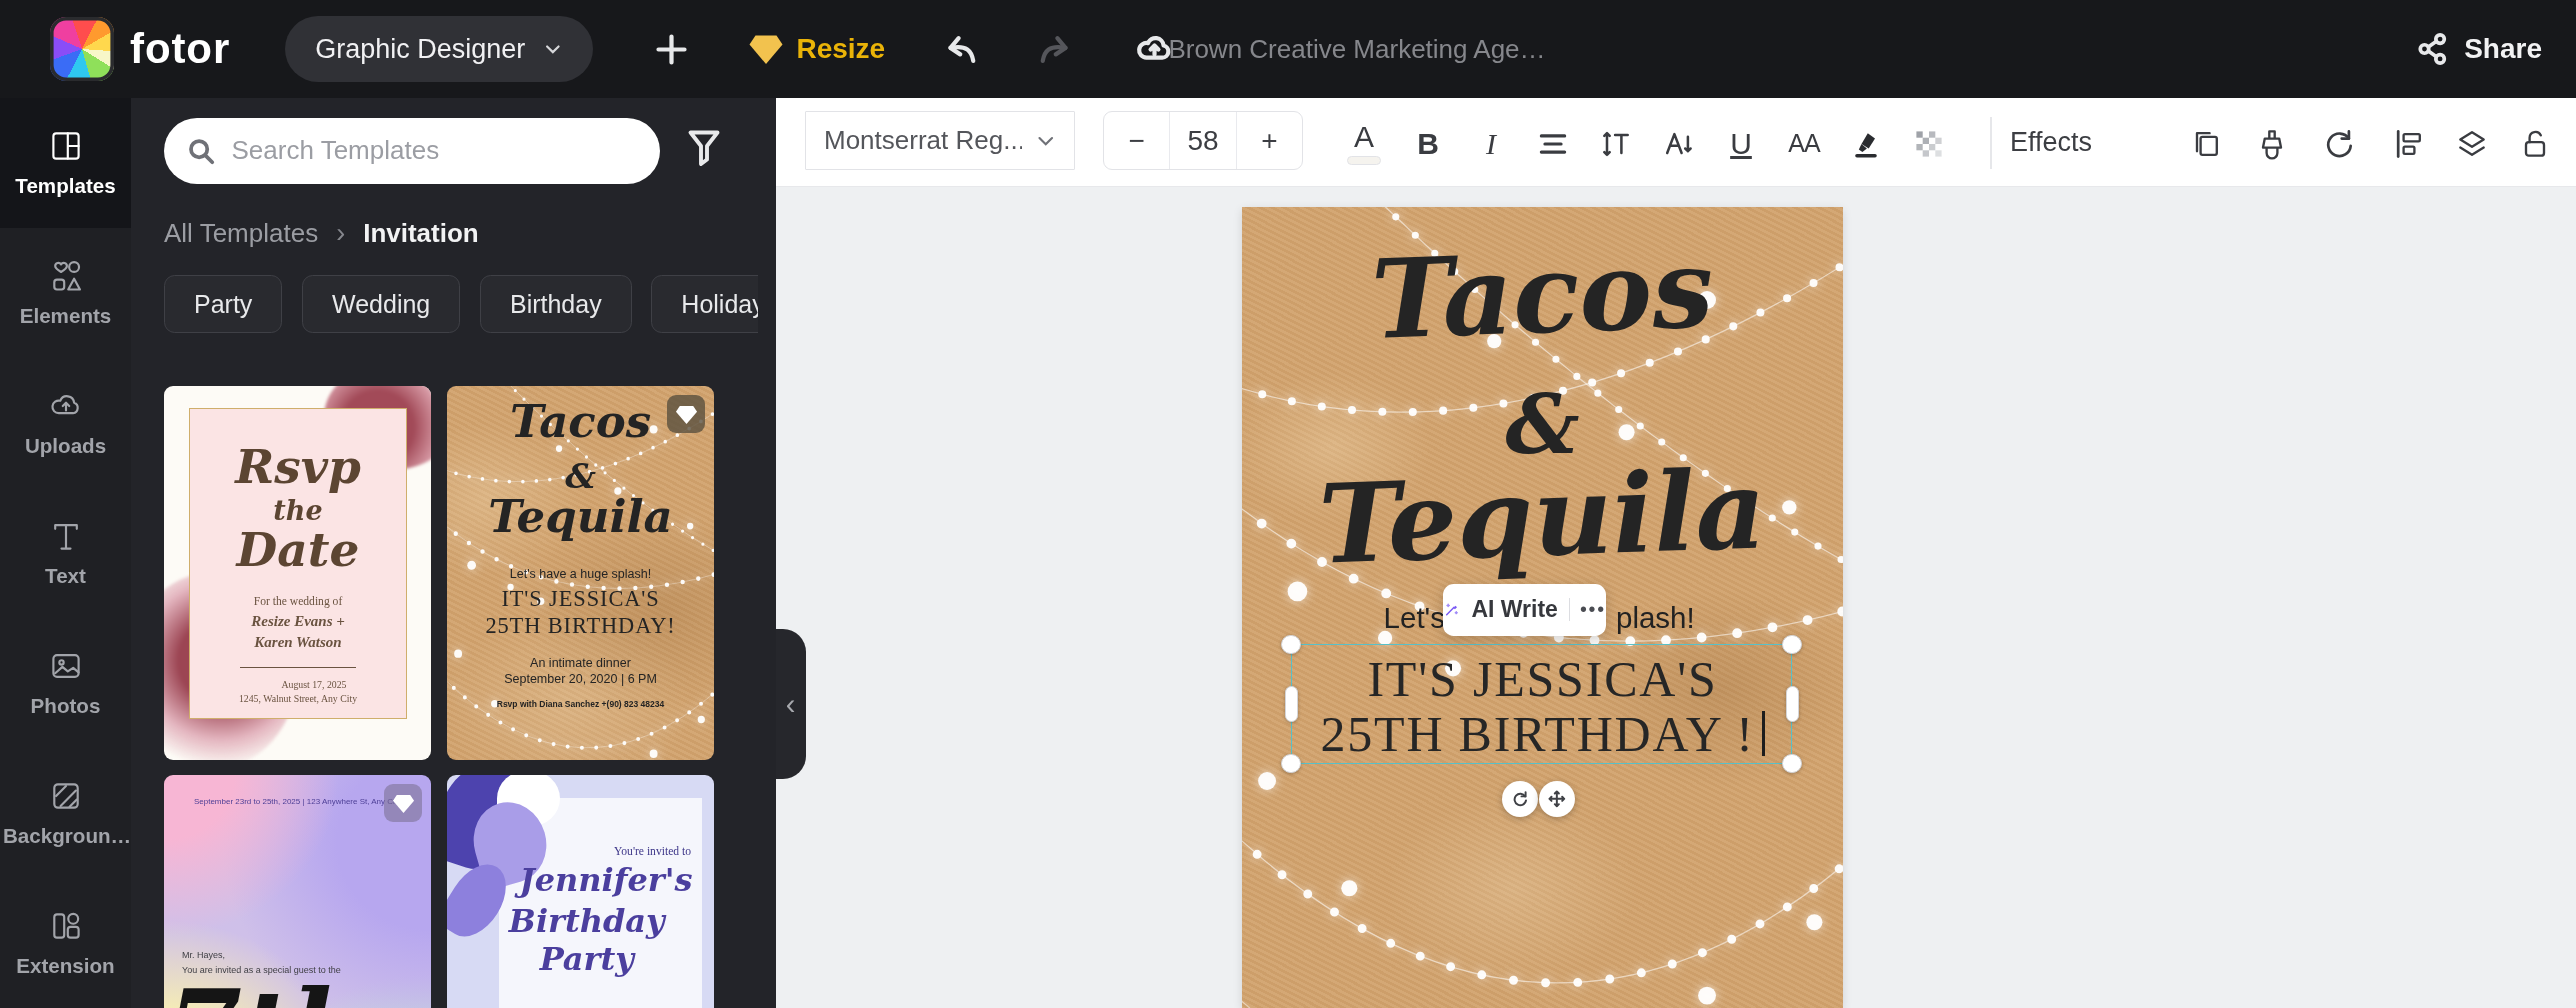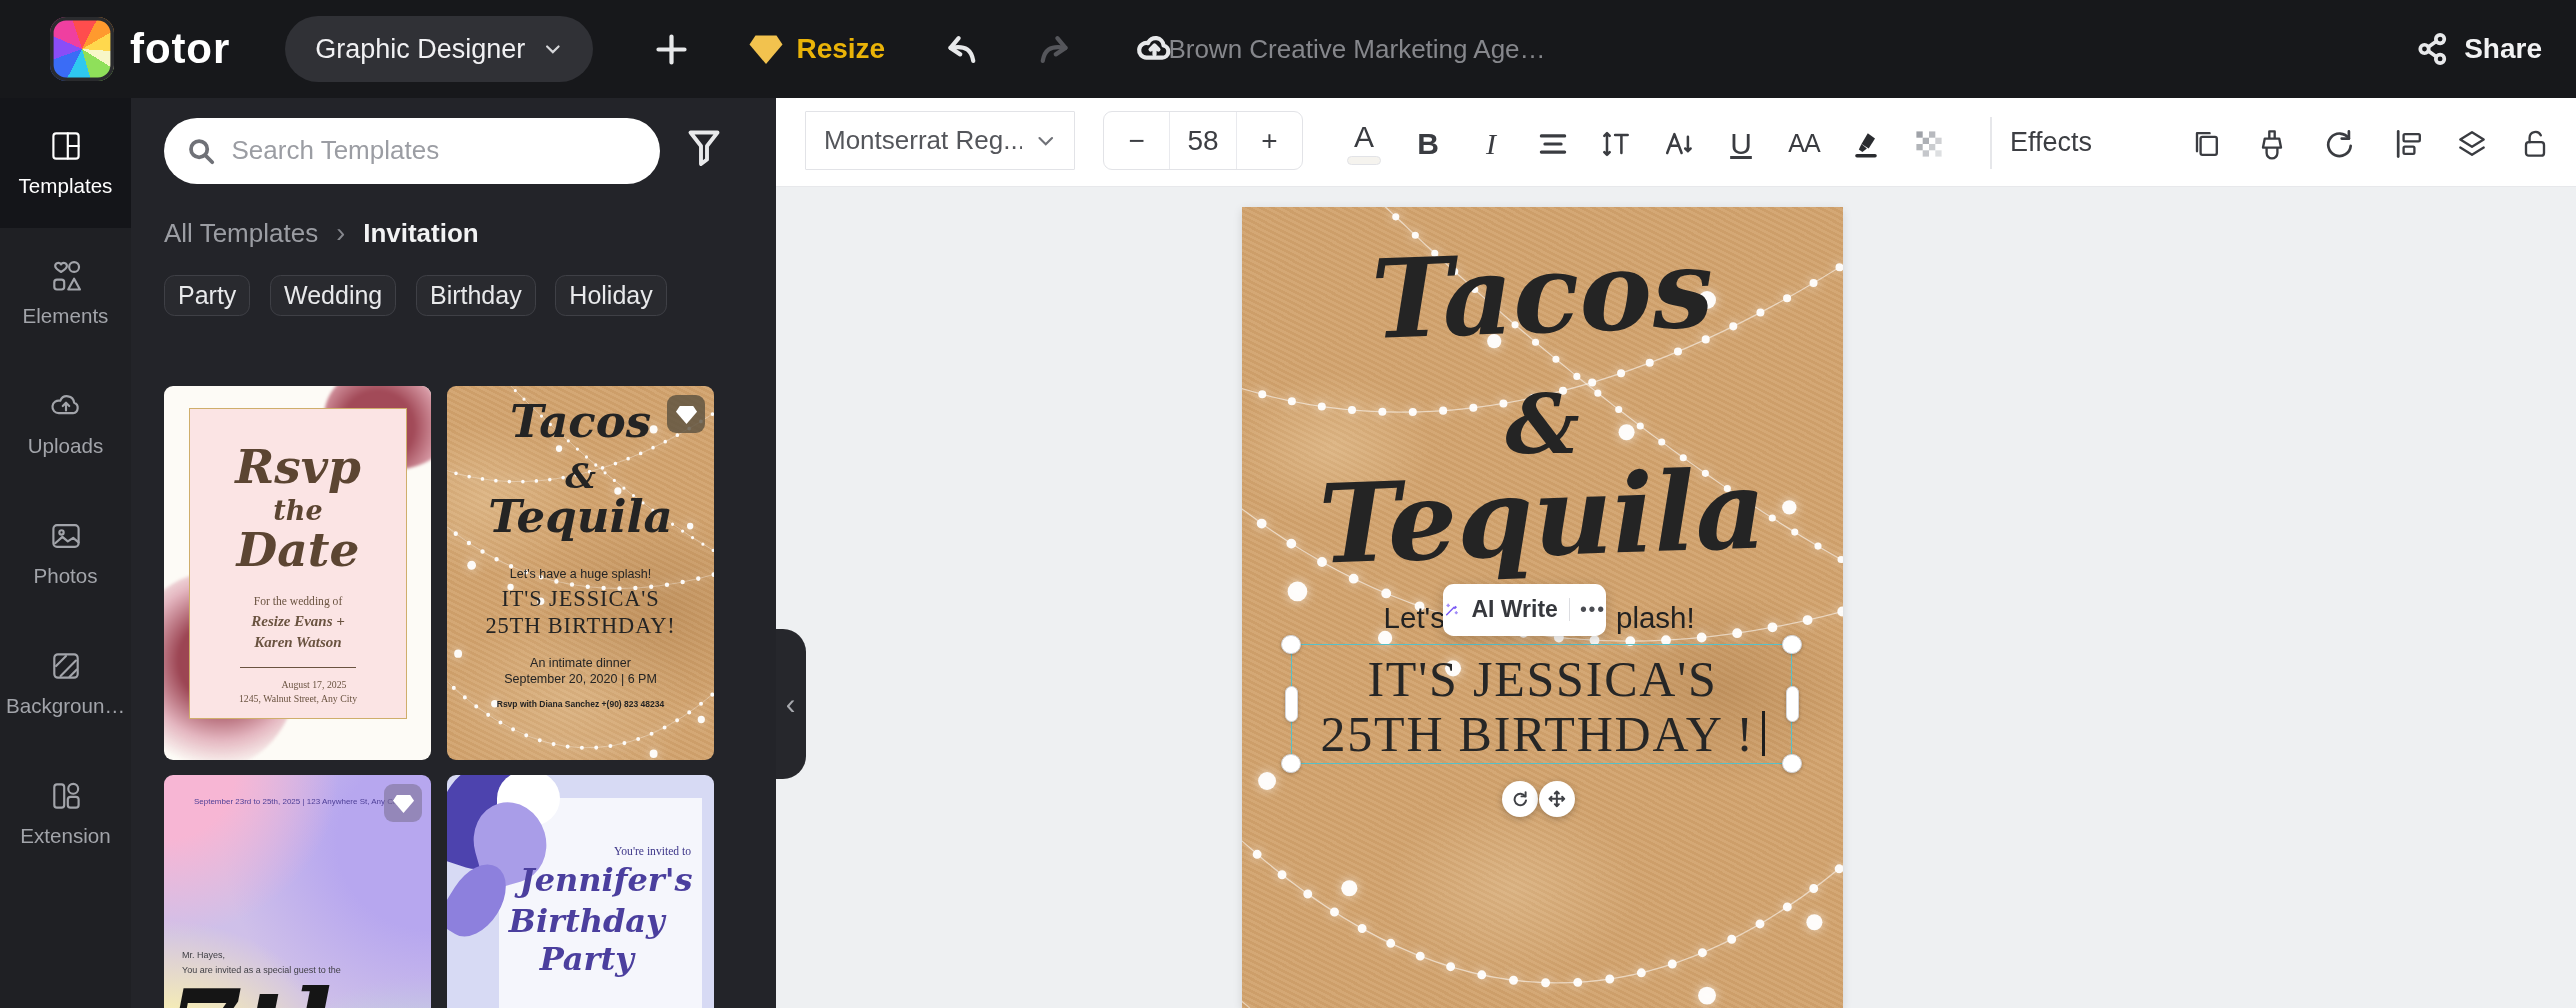--- a/index.html
+++ b/index.html
@@ -22,39 +22,39 @@
   .resize-wrap { margin-left:57px; display:flex; align-items:center; gap:12.5px; cursor:pointer; }
   .resize-label { color:#eab308; font-size:28px; font-weight:600; }
   .gem { width:36px; height:36px; fill:#f2c24e; }
   .undo-btn { margin-left:59px; } .redo-btn { margin-left:50px; } .cloud-btn { margin-left:63px; }
   .doc-title { position:absolute; left:1357px; top:50%; transform:translate(-50%,-50%); color:#86878c; font-size:26px; white-space:nowrap; }
   .share-wrap { position:absolute; right:34px; top:50%; transform:translateY(-50%); display:flex; align-items:center; gap:14.3px; cursor:pointer; }
   .share-label { color:#f2f2f3; font-size:28px; font-weight:600; }
 
   
   .sidebar { left:0; top:98px; width:131px; height:911px; background:#1f2024; z-index:40; }
-  .side-item { width:131px; height:130px; display:flex; flex-direction:column; align-items:center; justify-content:center; gap:10.7px; cursor:pointer; color:#a2a4aa; }
+  .side-item { width:131px; height:130px; display:flex; flex-direction:column; align-items:center; justify-content:center; gap:10.7px; cursor:pointer; color:#a2a4aa;font-weight:bold; }
   .side-item.active { background:#141519; color:#fff; }
   .side-item svg { width:36px; height:36px; stroke:currentColor; fill:none; stroke-width:2.4; stroke-linecap:round; stroke-linejoin:round; }
   .side-label { font-size:20.6px; max-width:125px; white-space:nowrap; }
 
   
   .panel { left:131px; top:98px; width:645px; height:911px; background:#232429; z-index:30; overflow:hidden; }
   .search-box { position:absolute; left:33px; top:19.7px; width:496px; height:66px; background:#fff; border-radius:34px; display:flex; align-items:center; padding:0 21.5px; gap:16px; }
   .search-box svg { width:30px; height:30px; stroke:#6f7177; fill:none; stroke-width:3; stroke-linecap:round; }
   .search-input { border:none; outline:none; flex:1; font-size:26px; color:#3c3e43; font-family:"Liberation Sans",sans-serif; background:transparent; }
   .search-input::placeholder { color:#9b9da3; }
   .filter-btn { position:absolute; left:555px; top:30px; width:39px; height:45px; cursor:pointer; }
   .filter-btn svg { width:36px; height:39px; stroke:#e8e9eb; fill:none; stroke-width:2.6; stroke-linejoin:round; }
   .crumbs { position:absolute; left:33px; top:120px; display:flex; align-items:center; gap:18px; font-size:26px; }
   .crumb-parent { color:#9b9da3; cursor:pointer; }
   .crumb-sep { color:#85878d; font-size:27px; }
   .crumb-current { color:#f2f3f4; font-weight:700; }
   .chip-row { position:absolute; left:33px; top:177px; width:594px; height:61px; display:flex; gap:19.7px; overflow:hidden; }
-  .chip { height:41px; padding:0 13px; border:1.8px solid #3f4046; background:#292a2f; border-radius:10.7px; color:#e8e9eb; font-size:25px; display:flex; align-items:center; white-space:nowrap; cursor:pointer; }
+  .chip { height:58px; padding:0 29px; border:1.8px solid #3f4046; background:#292a2f; border-radius:10.7px; color:#e8e9eb; font-size:25px; display:flex; align-items:center; white-space:nowrap; cursor:pointer; }
   .grid { position:absolute; left:33px; top:288px; width:594px; }
   .thumb { position:absolute; width:267px; height:374px; border-radius:9px; overflow:hidden; cursor:pointer; }
   .t1 { left:0; top:0; } .t2 { left:283px; top:0; } .t3 { left:0; top:389px; } .t4 { left:283px; top:389px; }
   .fav-badge { position:absolute; top:9px; right:9px; width:38px; height:38px; border-radius:9px; background:rgba(90,80,62,.8); display:flex; align-items:center; justify-content:center; z-index:5; }
   .fav-badge svg { width:23px; height:23px; fill:#fff; }
   .t3 .fav-badge { background:rgba(120,110,140,.55); }
 
   
   .t1 { background:#fdfbf6; }
   .t1 .flower { position:absolute; border-radius:50%; filter:blur(1.8px); }
@@ -271,20 +271,26 @@
     </div>
     <div class="side-item">
       <svg viewBox="0 0 40 40">
           <path d="M12 28 a7 7 0 1 1 1.6 -13.8 a8 8 0 0 1 15.4 2.2 a6 6 0 0 1 -1.2 11.6 z"></path>
           <path d="M20 25 v-8 M16.4 20 l3.6 -3.6 3.6 3.6"></path>
         </svg>
       <span class="side-label">Uploads</span>
     </div>
     <div class="side-item">
       <svg viewBox="0 0 40 40">
+          <path d="M8 8 h24 M8 8 v4 M32 8 v4 M20 8 v26 M15 34 h10"></path>
+        </svg>
+      <span class="side-label">Text</span>
+    </div>
+    <div class="side-item">
+      <svg viewBox="0 0 40 40">
           <rect x="6" y="8" width="28" height="24" rx="4"></rect>
           <circle cx="15" cy="16" r="2.4"></circle>
           <path d="M8 28 l8 -7 6 5 6 -4 6 5"></path>
         </svg>
       <span class="side-label">Photos</span>
     </div>
     <div class="side-item">
       <svg viewBox="0 0 40 40">
           <rect x="7" y="7" width="26" height="26" rx="4"></rect>
           <path d="M9 20 L20 9 M14 31 L31 14 M24 32 L32 24"></path>

